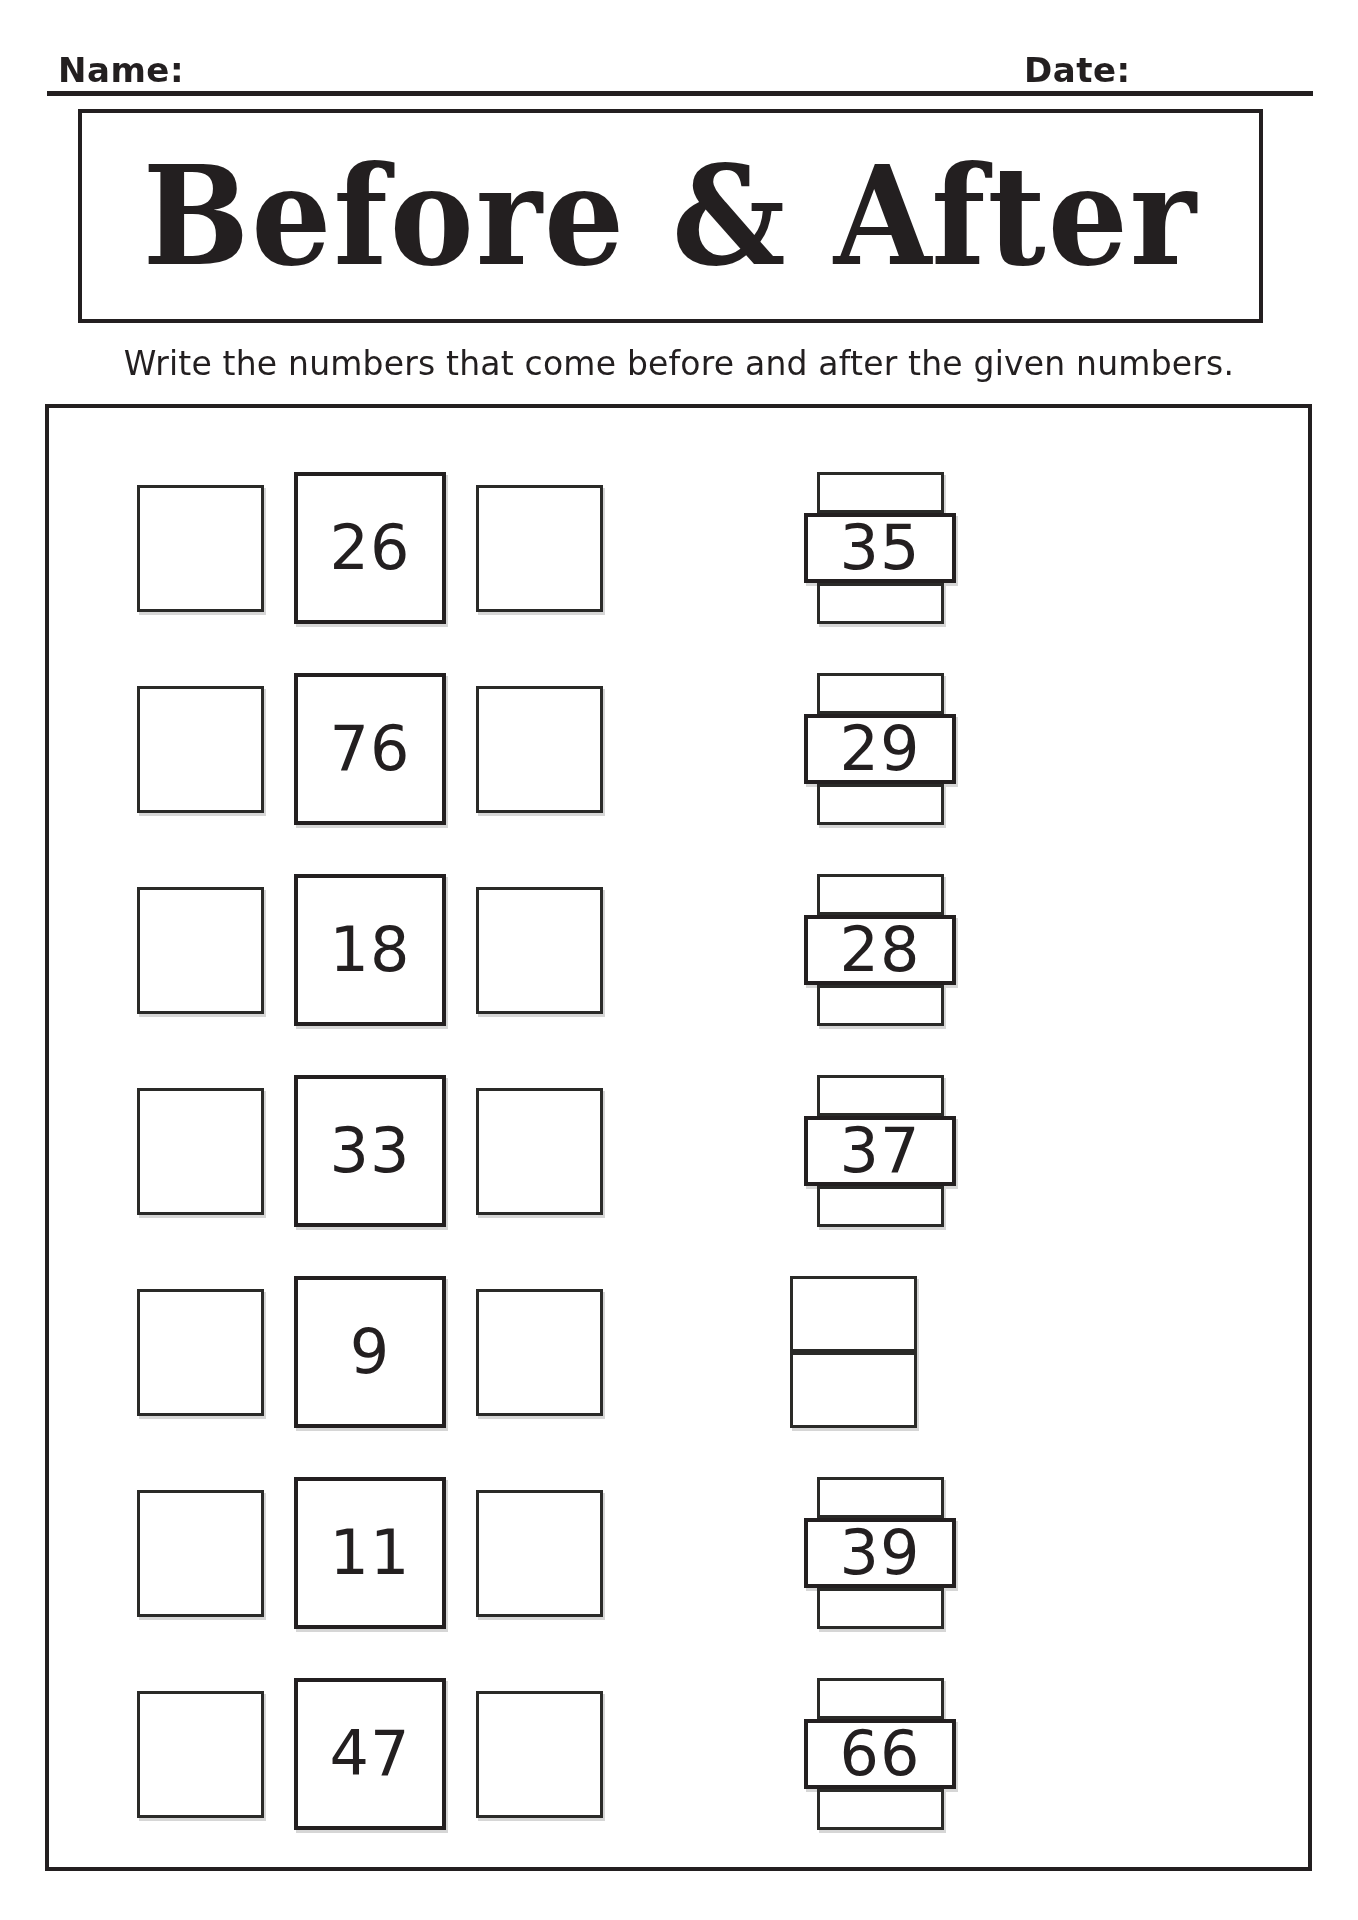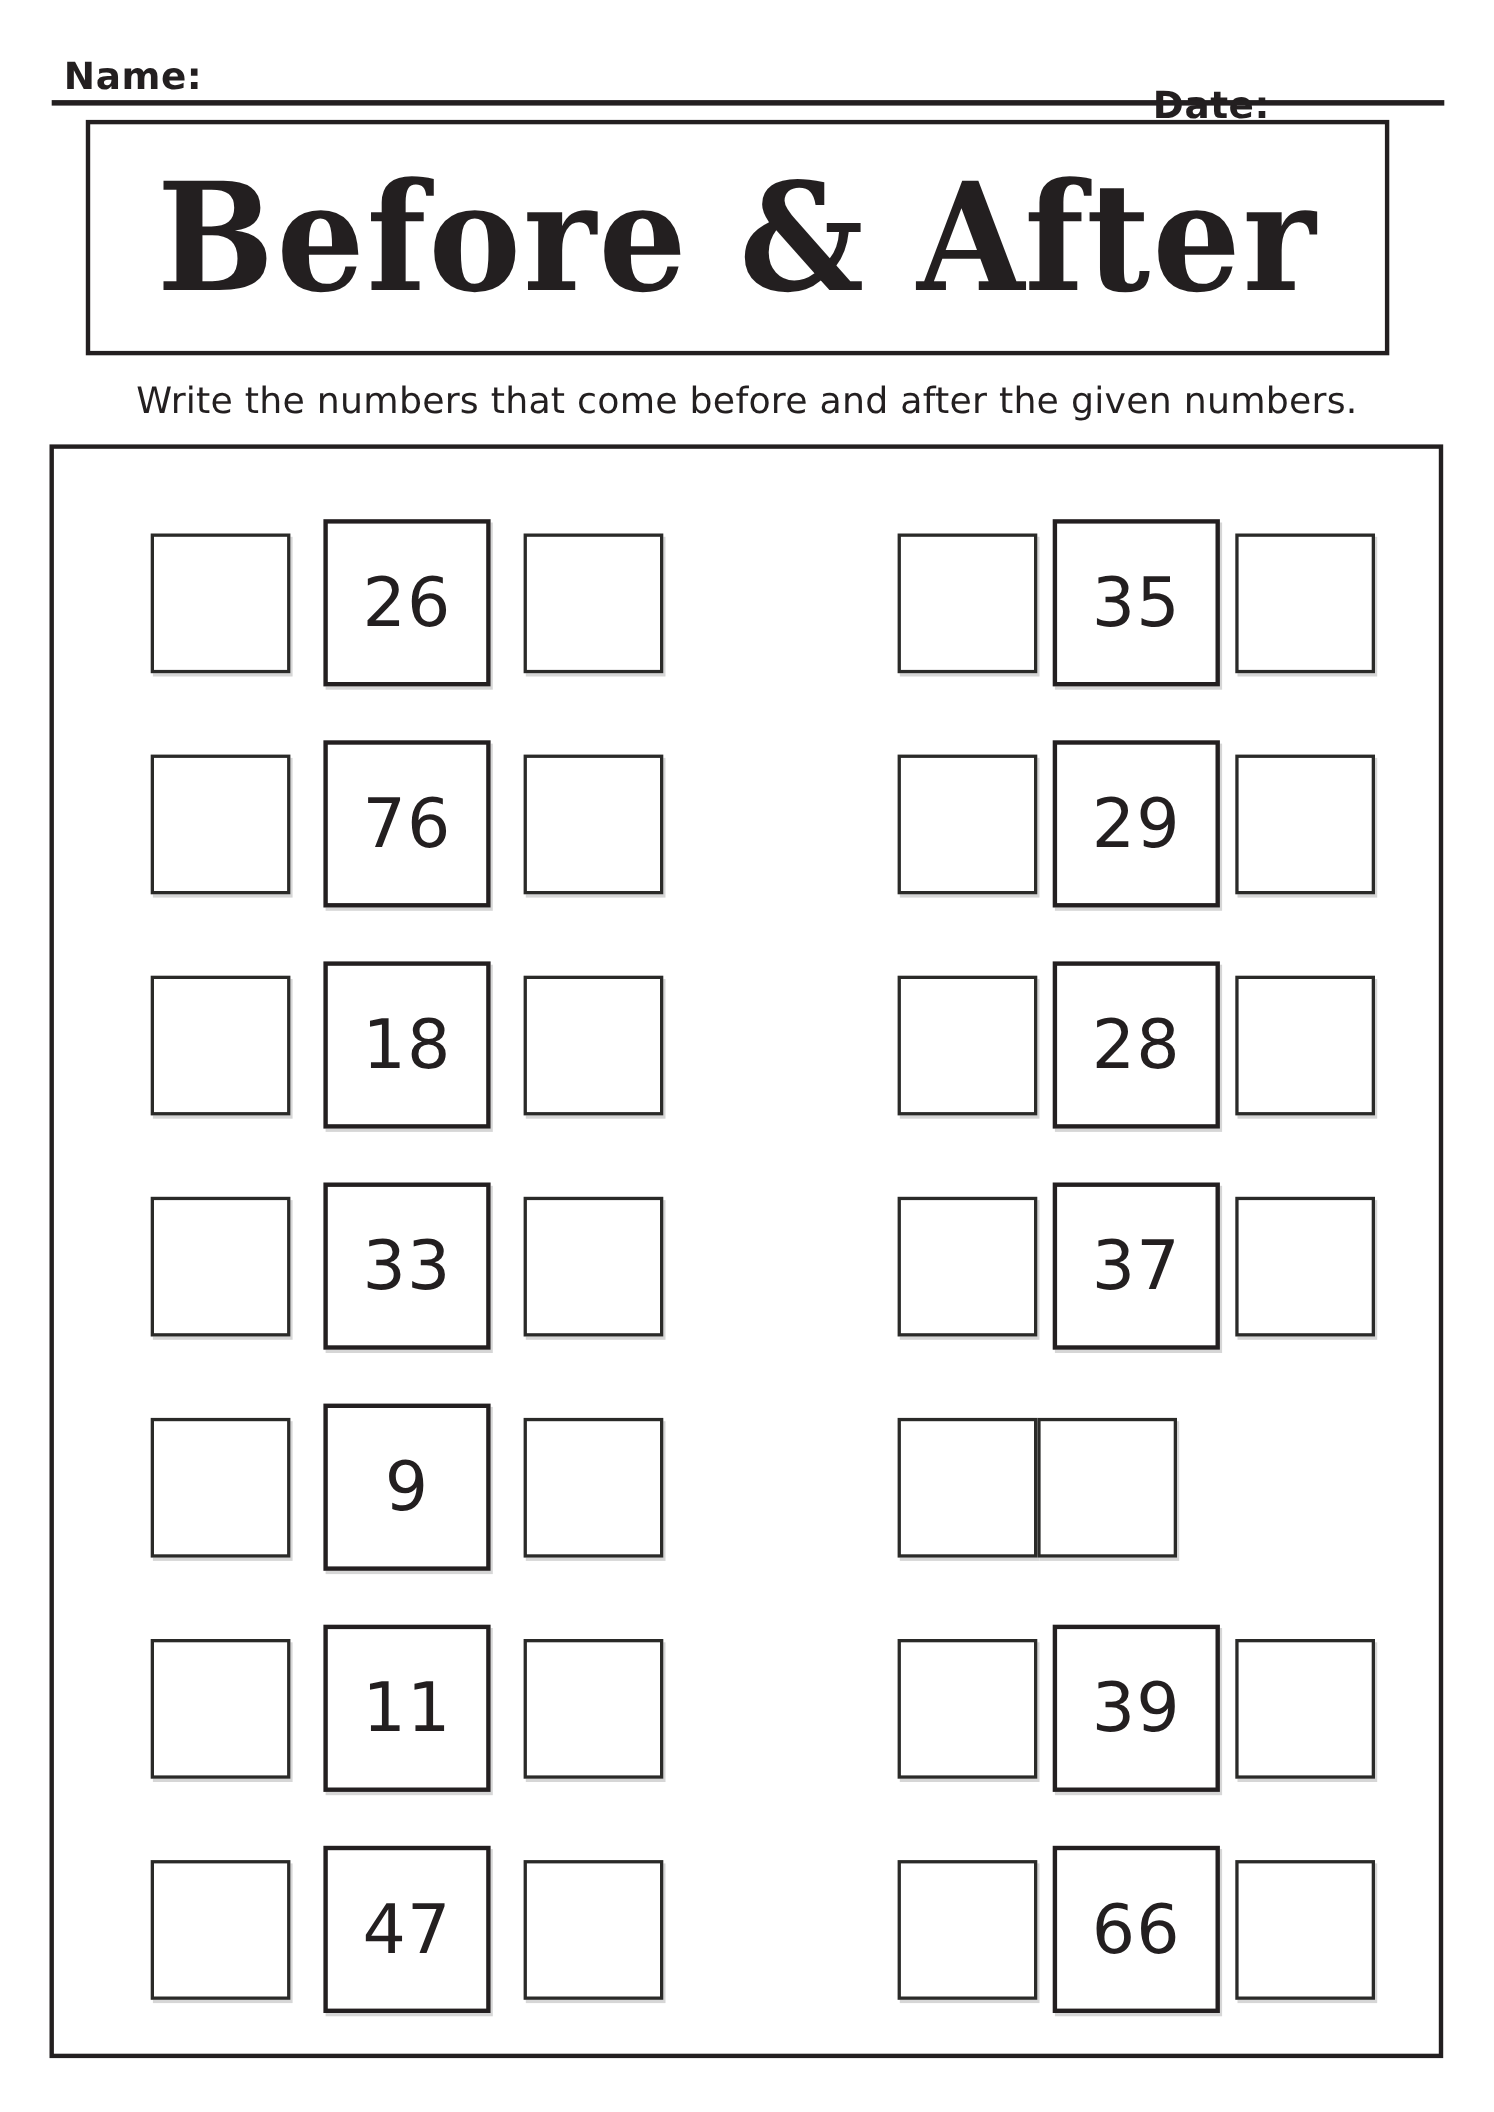--- a/index.html
+++ b/index.html
@@ -16,21 +16,21 @@
     overflow: hidden;
   }
   .hdr-label {
     position: absolute;
     font-size: 34px;
     letter-spacing: 0.5px;
     white-space: nowrap;
     font-weight: bold;
   }
   .name-label { left: 58px;  top: 50px; }
-  .date-label { left: 1048px; top: 50px; margin-top: 26px; }
+  .date-label { left: 1024px; top: 50px; }
   .header-line {
     position: absolute;
     left: 47px;
     top: 91px;
     width: 1266px;
     height: 5px;
     background: #231f20;
   }
   .title-box {
     position: absolute;
@@ -107,21 +107,21 @@
   }
   
   .r0 { top: 64px; }
   .r1 { top: 265px; }
   .r2 { top: 466px; }
   .r3 { top: 667px; }
   .r4 { top: 868px; }
   .r5 { top: 1069px; }
   .r6 { top: 1270px; }
   .colL { left: 88px; gap: 16px; }
-  .colR { left: 767px; }
+  .colR { left: 741px; flex-direction: column; }
 </style>
 </head>
 <body>
 
 <div>
 
   <span class="hdr-label name-label">Name:</span>
   <span class="hdr-label date-label">Date:</span>
   <div class="header-line"></div>
 

